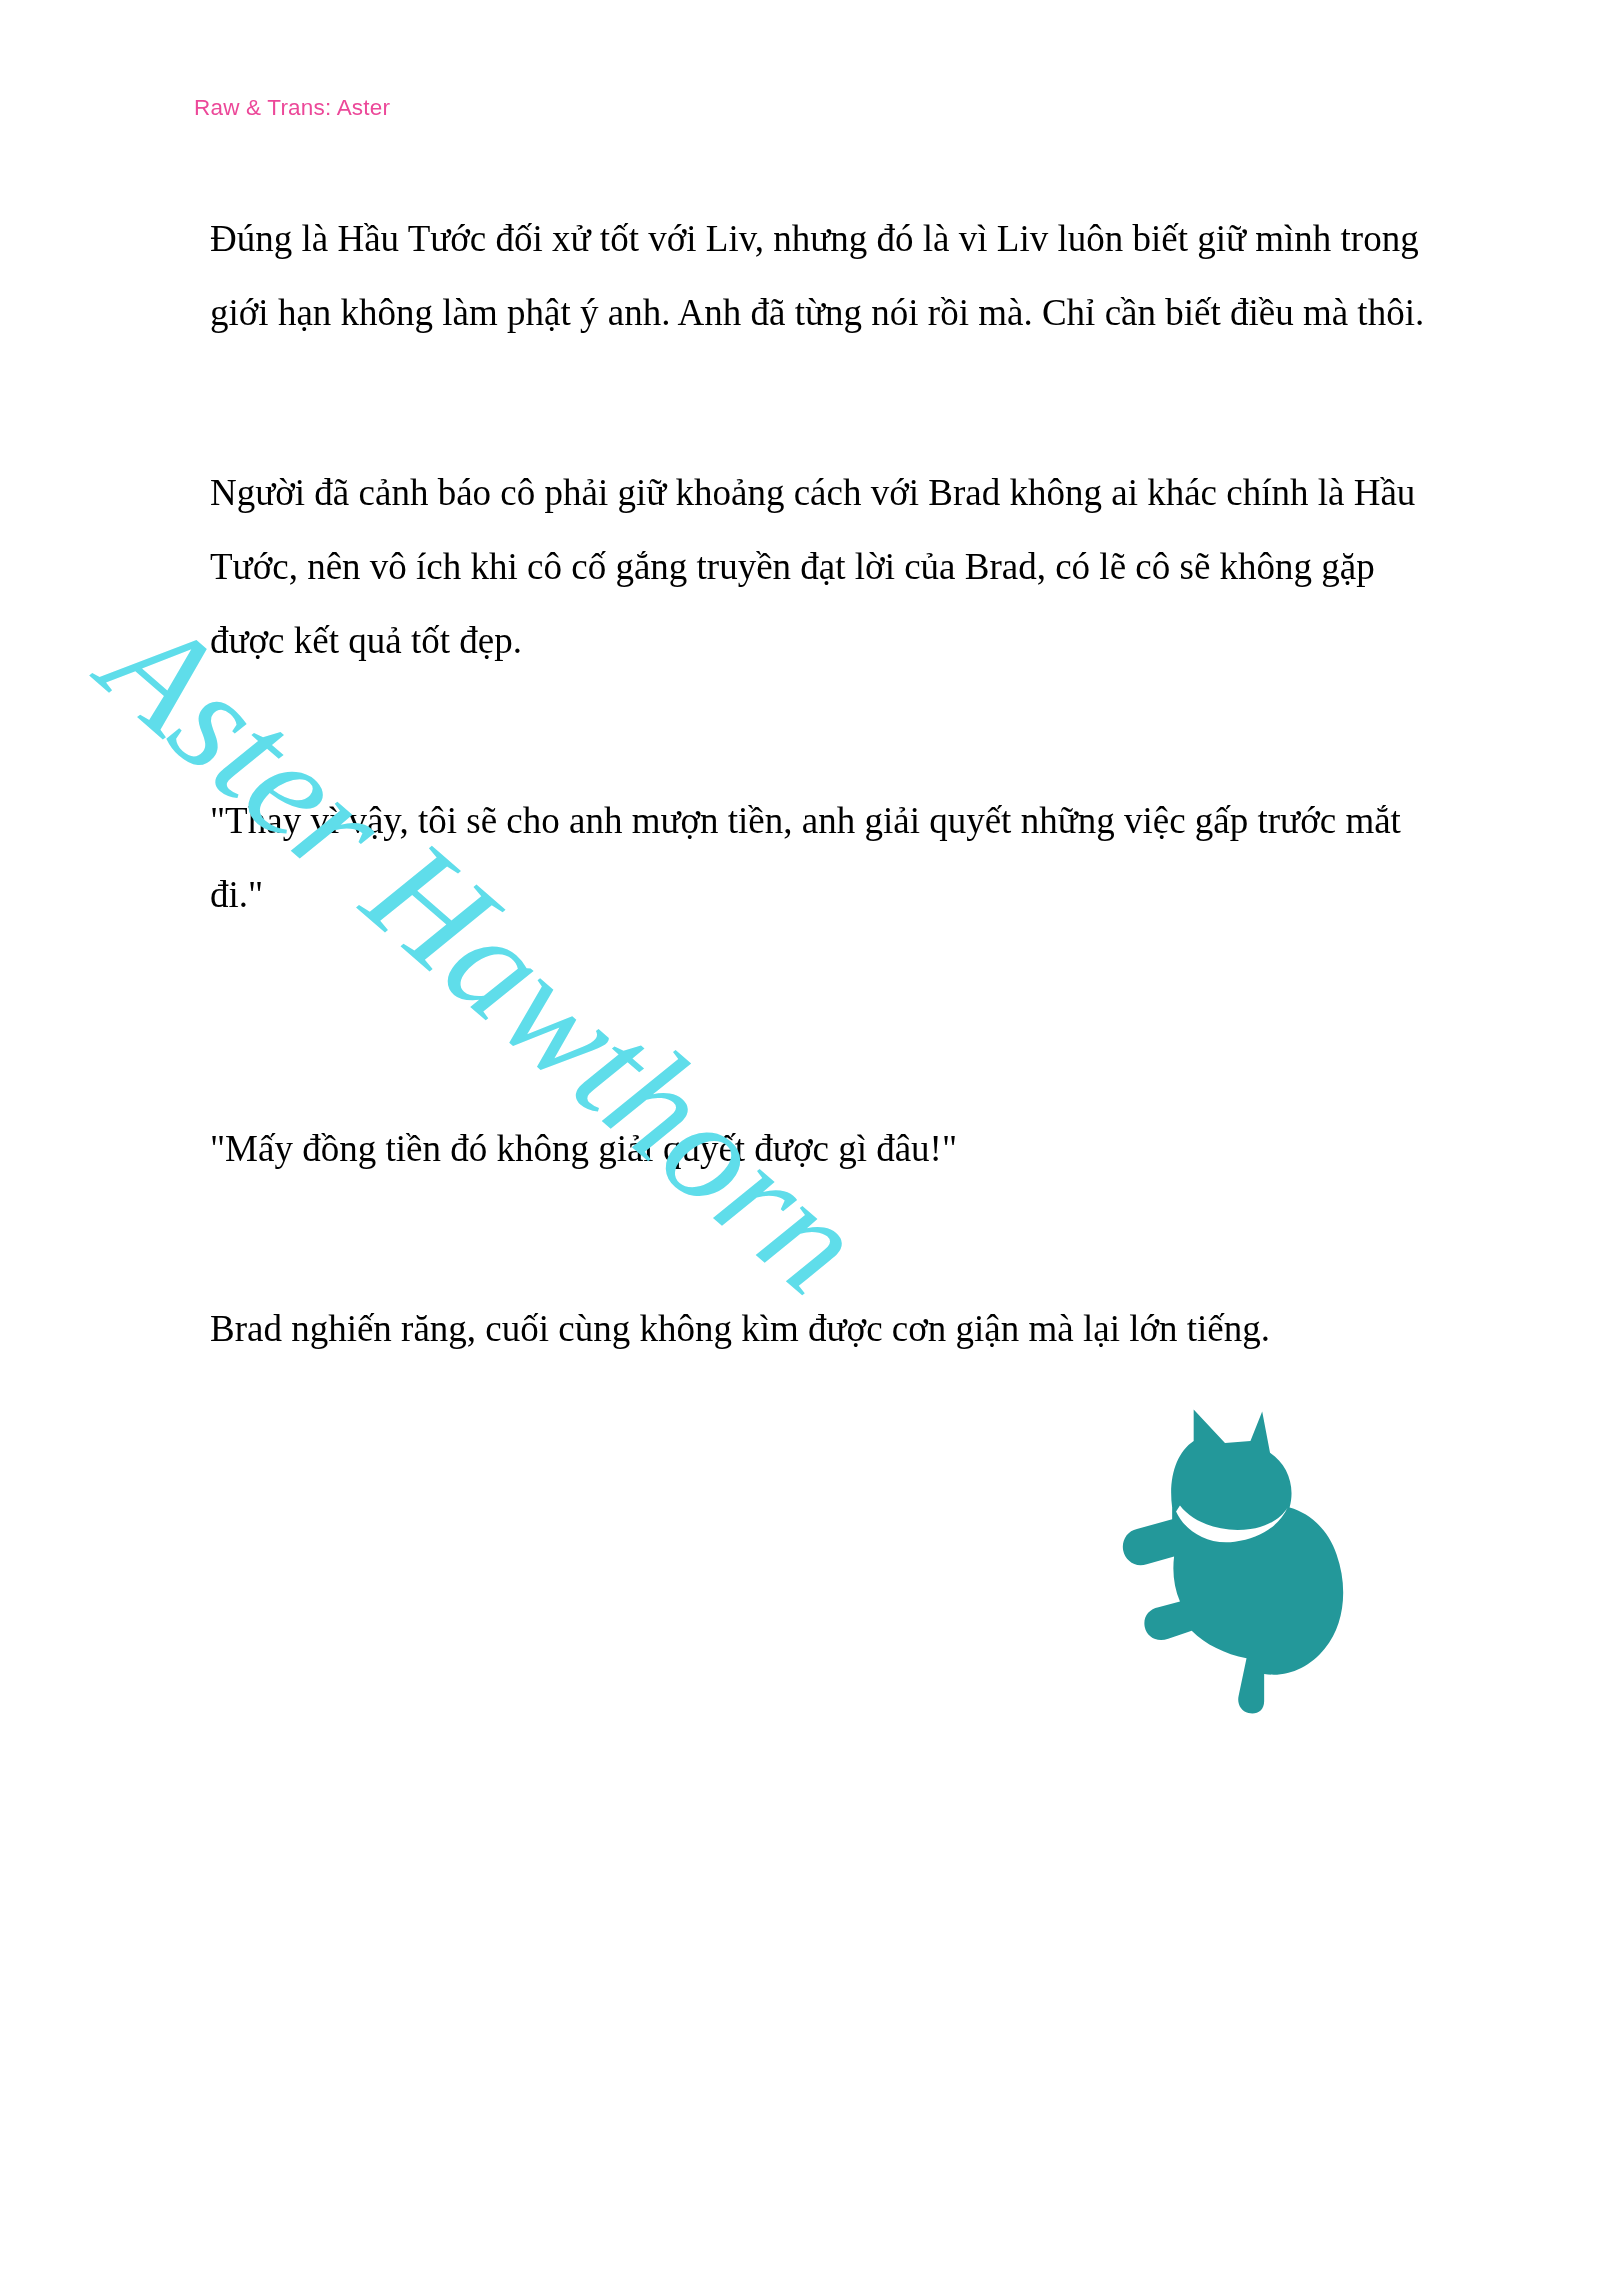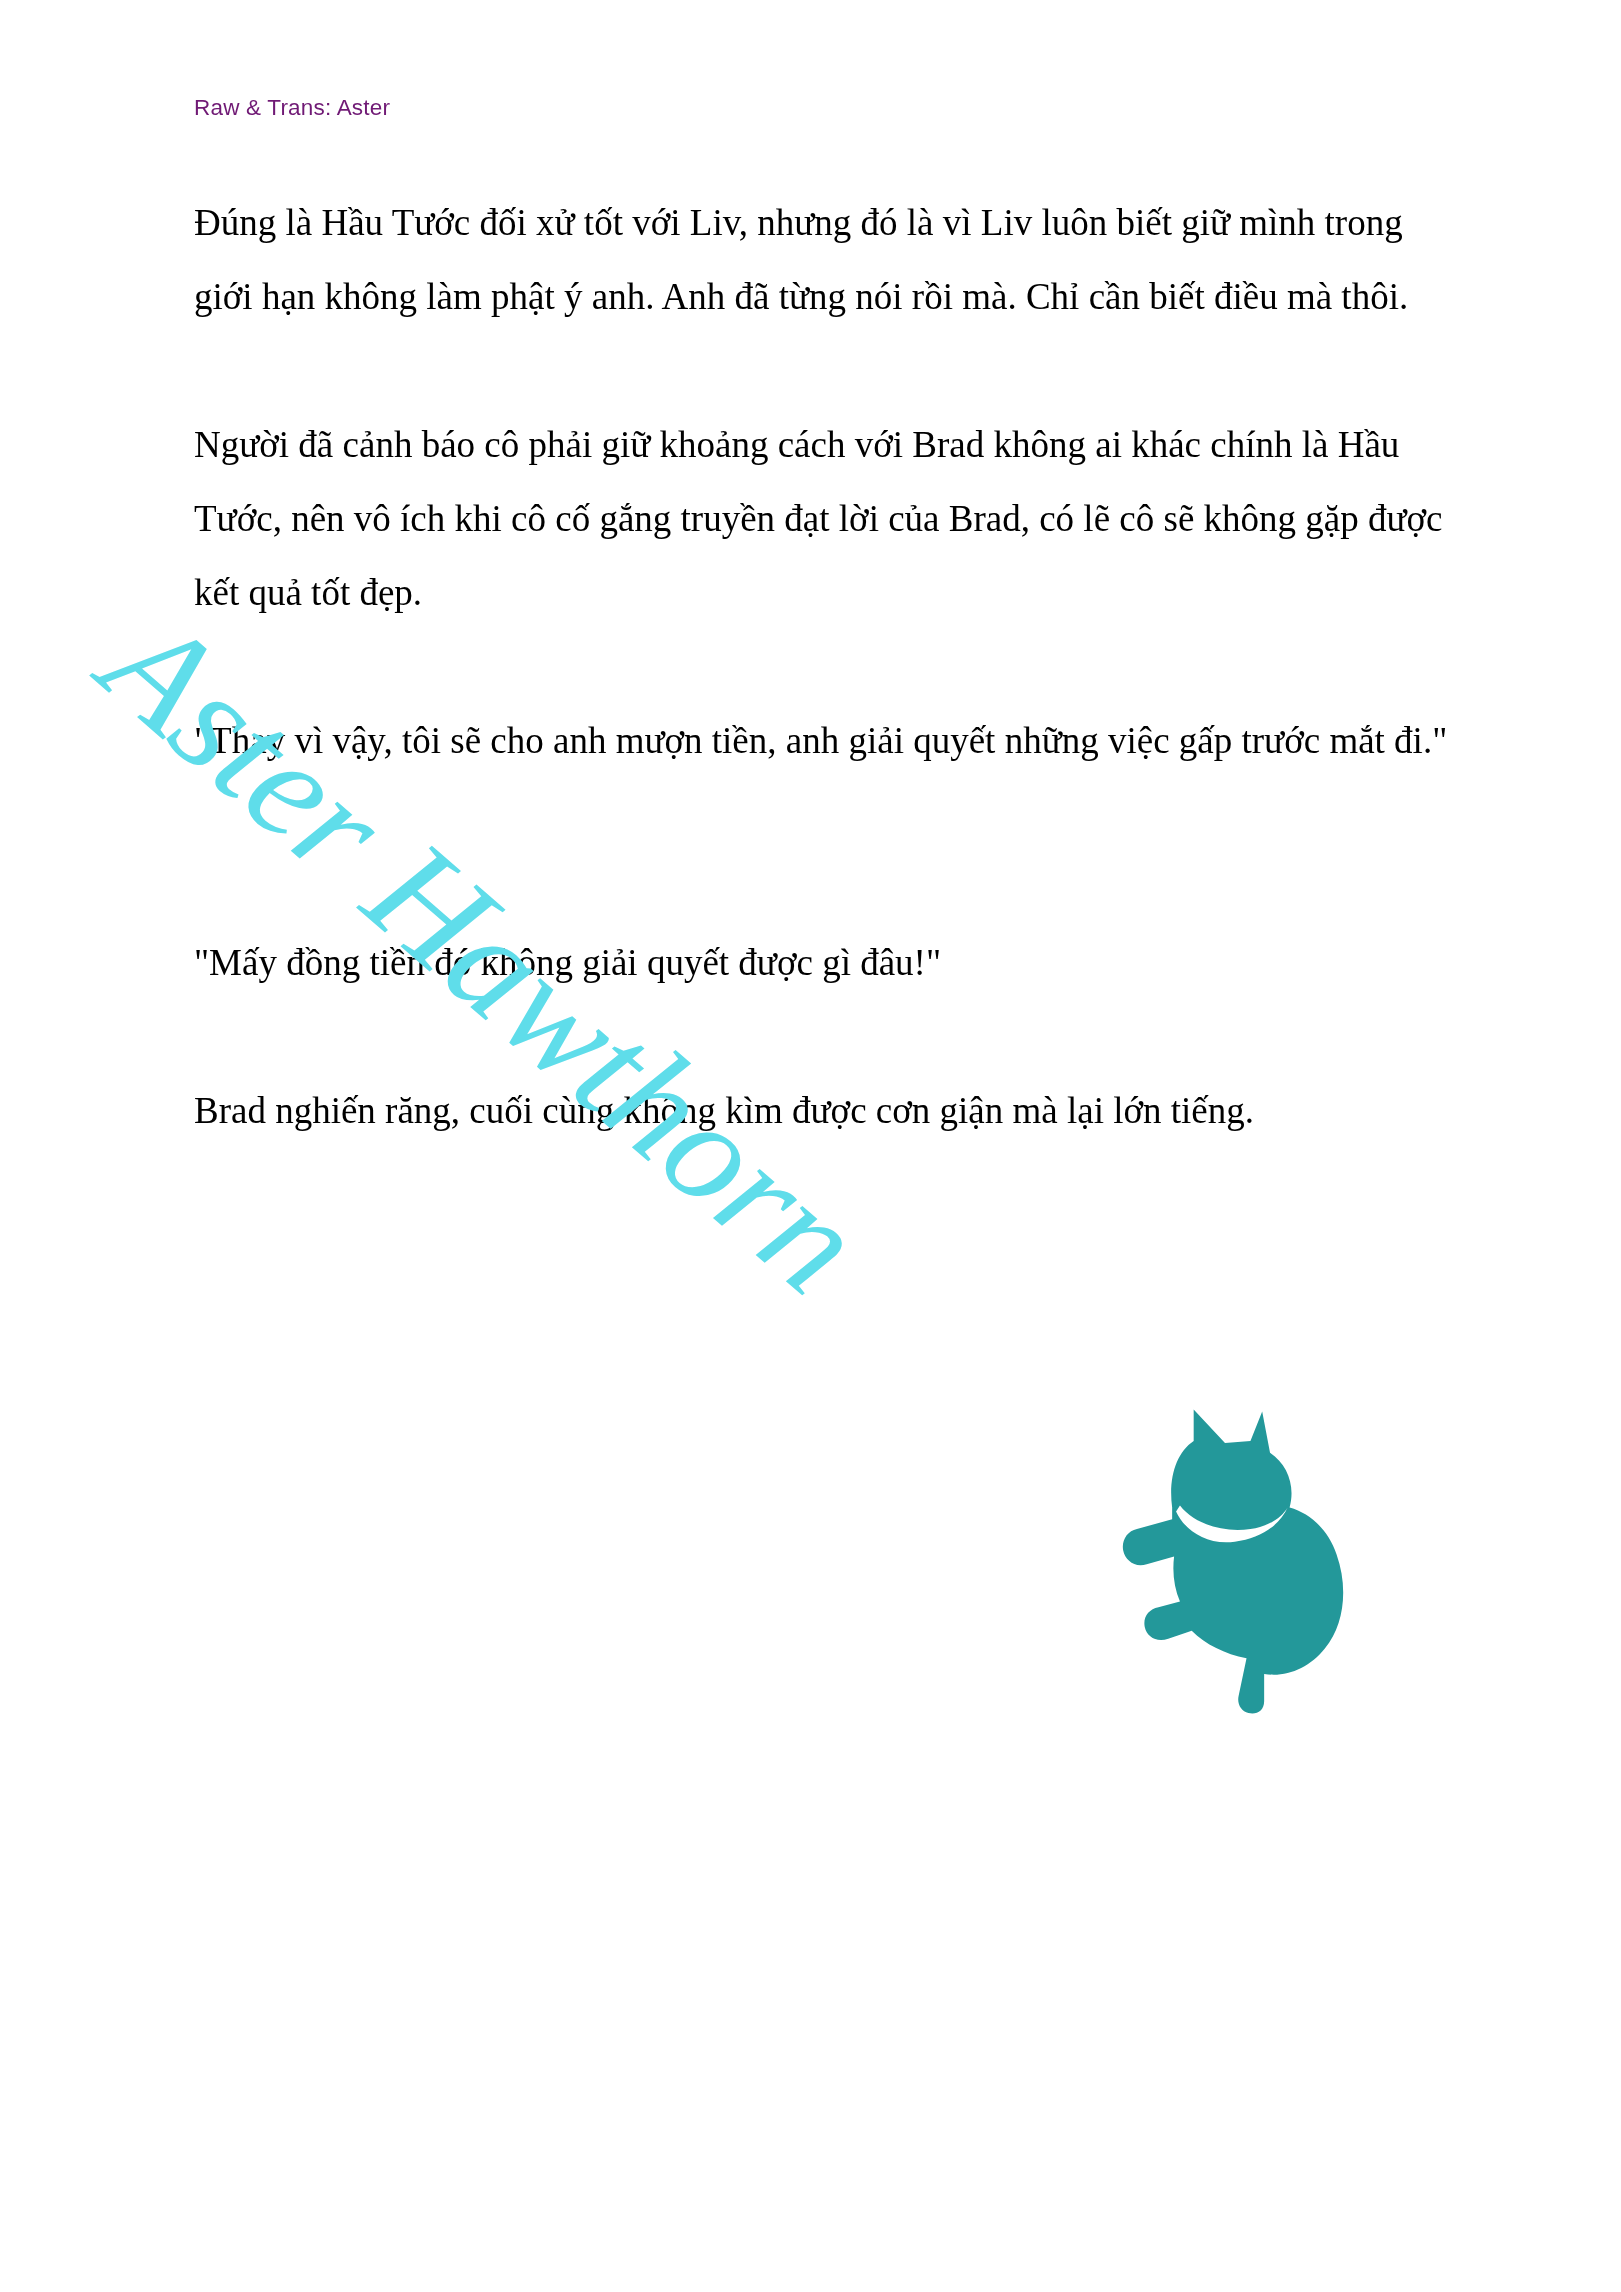--- a/index.html
+++ b/index.html
@@ -23,38 +23,38 @@
   }
 
   
   .doc-header {
     position: absolute;
     left: 194px;
     top: 94px;
     font-family: "Liberation Sans", "DejaVu Sans", sans-serif;
     font-size: 22.5px;
     line-height: 27.4px;
-    color: #701a75;
+    color: #ec4899;
     letter-spacing: 0.2px;
     white-space: nowrap;
   }
 
   
   .body-text {
     position: absolute;
     left: 194px;
     top: 186px;
     width: 1264px;
     color: #000000;
     font-size: 37px;
     line-height: 74px;
   }
 
   .para {
-    margin: 0;
+    margin: 16px;
     white-space: pre-wrap;
   }
 
   .para-gap {
     height: 74px;
   }
 
   
   .watermark {
     position: absolute;

